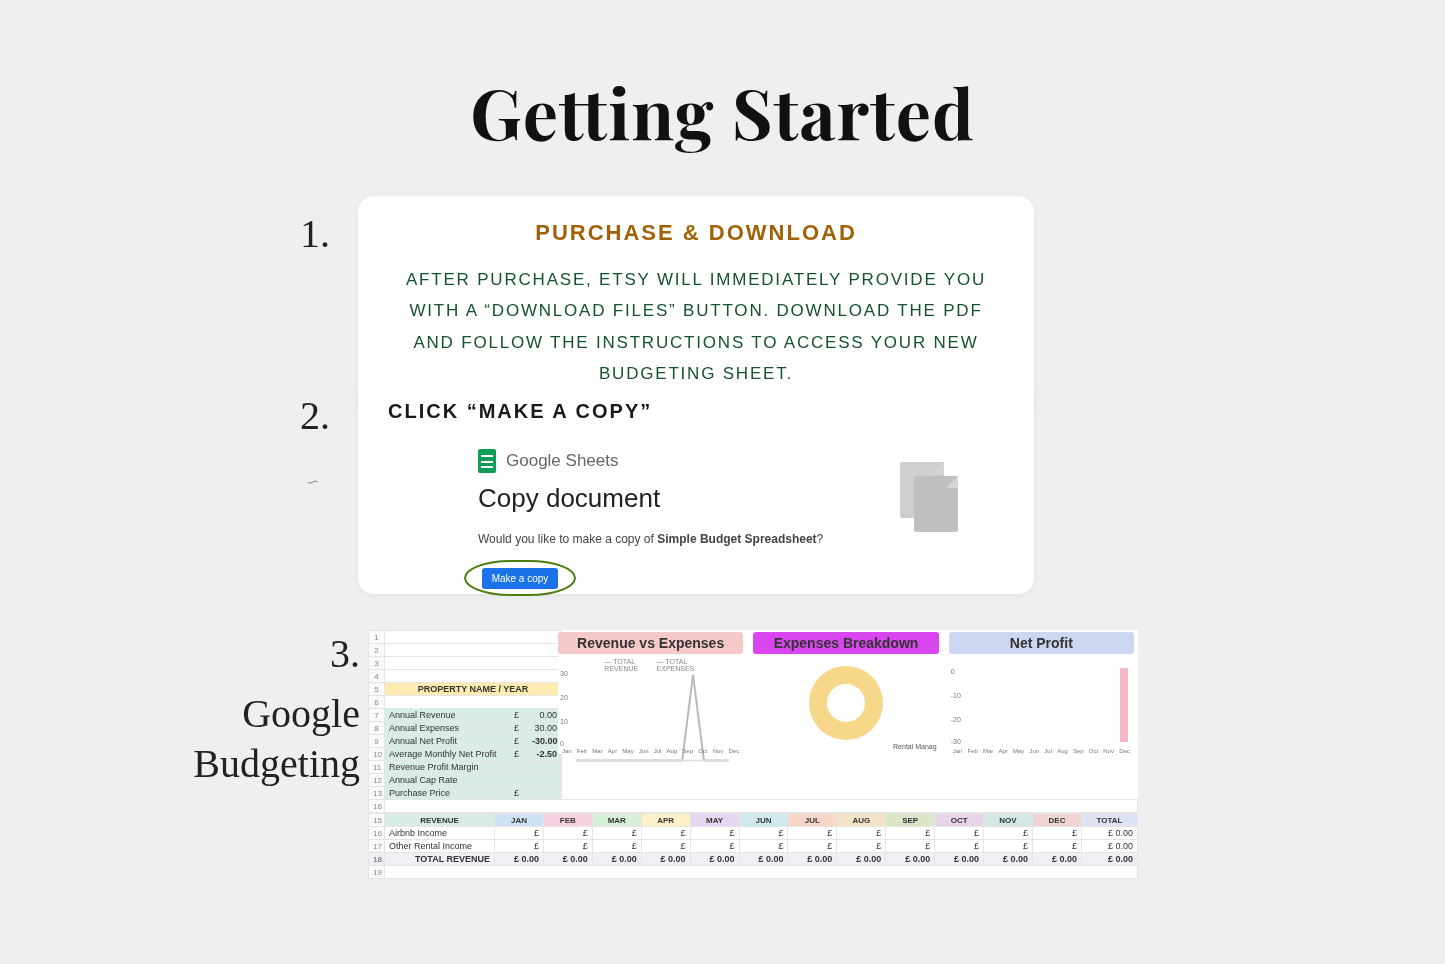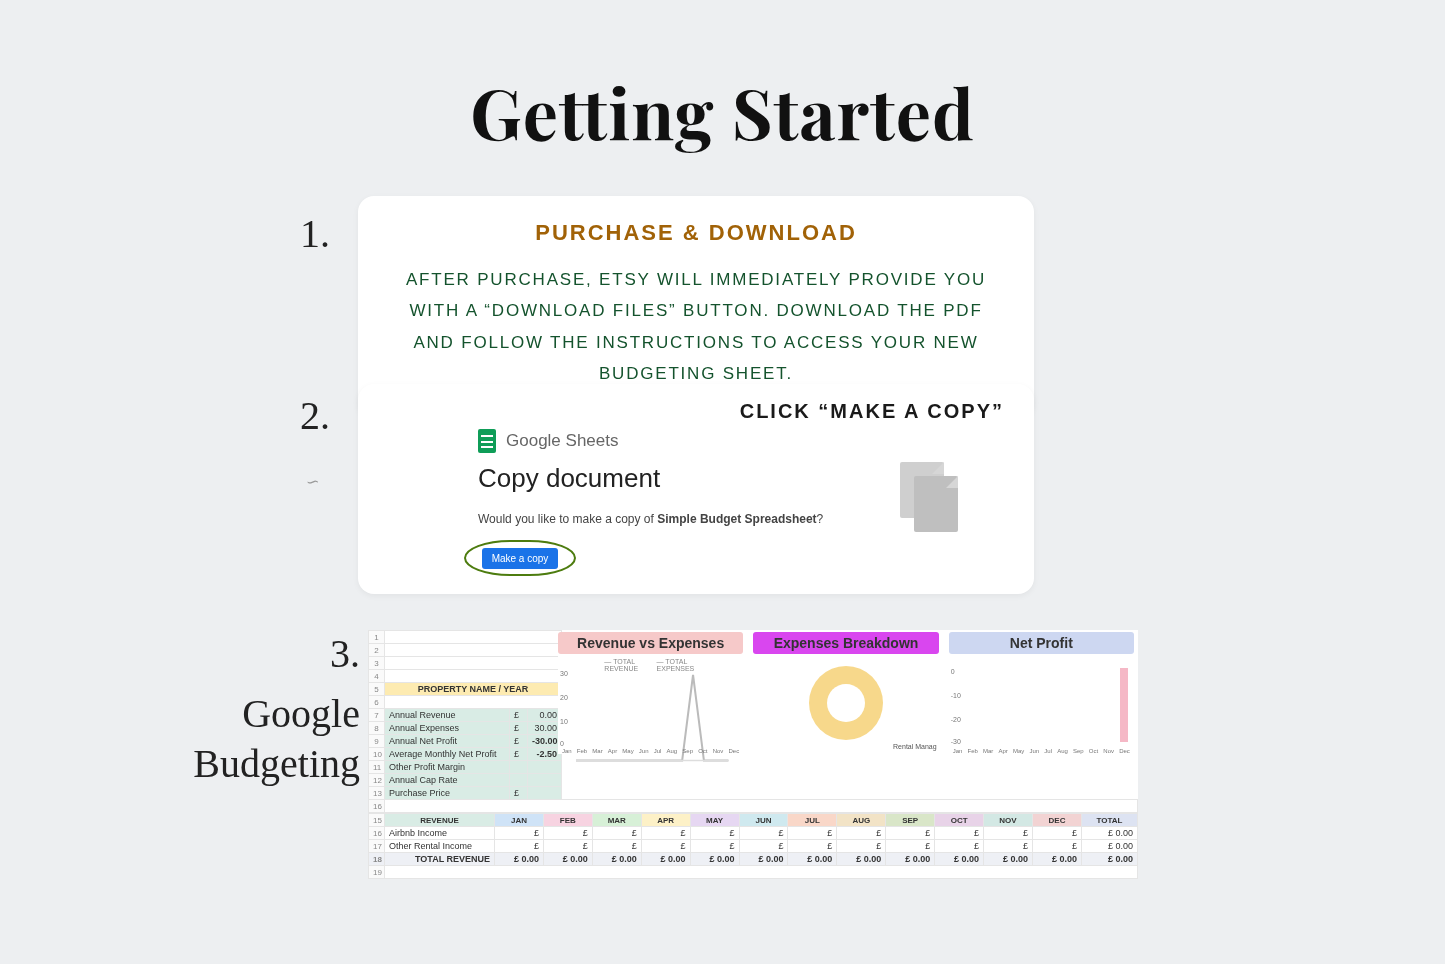--- a/index.html
+++ b/index.html
@@ -65,22 +65,22 @@
     width: 676px;
     height: 210px;
     padding: 16px 30px 20px;
     position: relative;
   }
   .card2 .heading {
     font-weight: 700;
     font-size: 20px;
     letter-spacing: 2px;
     color: #1a1a1a;
-    text-align: right;
-    margin-bottom: 6px;
+    text-align: left;
+    margin-bottom: 26px;
   }
   .gs-line { display: flex; align-items: center; gap: 10px; margin-left: 90px; }
   .gs-icon {
     width: 18px; height: 24px; background: #0f9d58; border-radius: 2px;
     position: relative;
   }
   .gs-icon::before {
     content: ""; position: absolute; left: 3px; right: 3px; top: 6px; bottom: 5px;
     background:
       linear-gradient(#fff,#fff) 0 0/100% 2px no-repeat,
@@ -369,21 +369,21 @@
             <td class="metric-cell metric-val neg">-30.00</td>
           </tr>
           <tr>
             <td class="rownum">10</td>
             <td class="metric-cell">Average Monthly Net Profit</td>
             <td class="metric-cell">£</td>
             <td class="metric-cell metric-val neg">-2.50</td>
           </tr>
           <tr>
             <td class="rownum">11</td>
-            <td class="metric-cell">Other Profit Margin</td>
+            <td class="metric-cell">Revenue Profit Margin</td>
             <td class="metric-cell"></td>
             <td class="metric-cell metric-val"></td>
           </tr>
           <tr>
             <td class="rownum">12</td>
             <td class="metric-cell">Annual Cap Rate</td>
             <td class="metric-cell"></td>
             <td class="metric-cell metric-val"></td>
           </tr>
           <tr>

